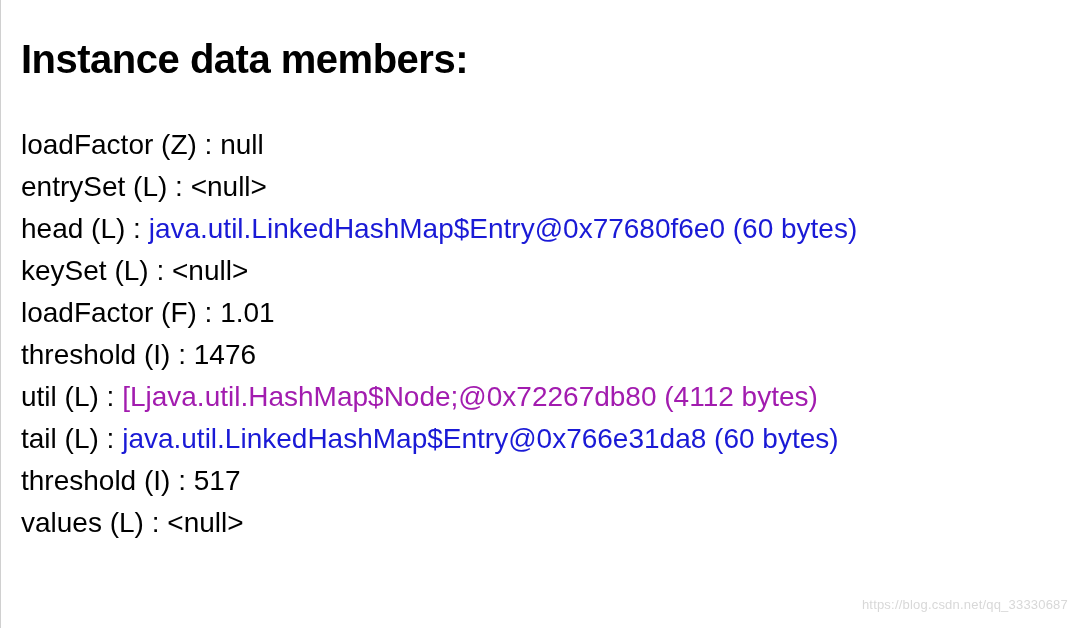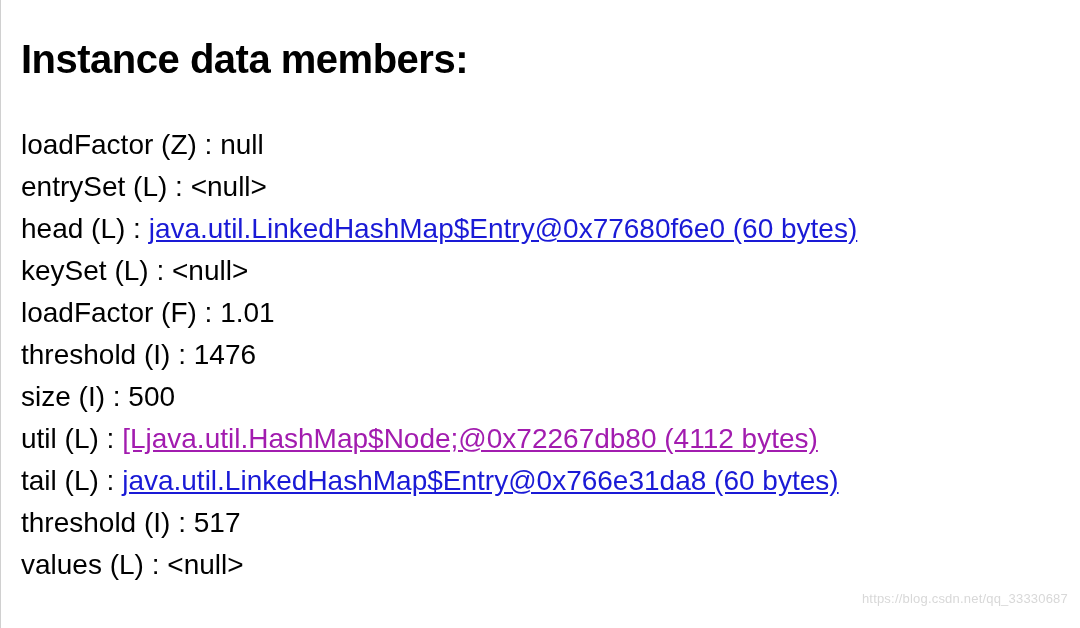--- a/index.html
+++ b/index.html
@@ -22,30 +22,29 @@
       font-size: 28px;
       line-height: 1.5;
     }
     .row { white-space: nowrap; }
     .name { }
     .type { }
     .sep { }
     .val { }
     .link {
       color: #1a1ad6;
-      text-decoration: underline;
       cursor: pointer;
     }
     .link.visited {
       color: #a21caf;
     }
     .watermark {
       position: absolute;
       right: 12px;
-      bottom: 22px;
+      bottom: 16px;
       font-size: 13px;
       color: #d8d8d8;
       letter-spacing: 0.2px;
       font-family: Arial, Helvetica, sans-serif;
     }
   </style>
 </head>
 <body>
 
 <h2 class="title">Instance data members:</h2>
@@ -76,24 +75,20 @@
     <span class="name">loadFactor</span>
     <span class="type">(F)</span><span class="sep"> : </span><span class="val">1.01</span>
   </div>
 
 
   <div class="row">
     <span class="name">threshold</span>
     <span class="type">(I)</span><span class="sep"> : </span><span class="val">1476</span>
   </div>
 
-  <div class="row">
-    <span class="name">size</span>
-    <span class="type">(I)</span><span class="sep"> : </span><span class="val">500</span>
-  </div>
 
   <div class="row">
     <span class="name">util</span>
     <span class="type">(L)</span><span class="sep"> : </span><a class="val link visited">[Ljava.util.HashMap$Node;@0x72267db80 (4112 bytes)</a>
   </div>
 
   <div class="row">
     <span class="name">tail</span>
     <span class="type">(L)</span><span class="sep"> : </span><a class="val link">java.util.LinkedHashMap$Entry@0x766e31da8 (60 bytes)</a>
   </div>

